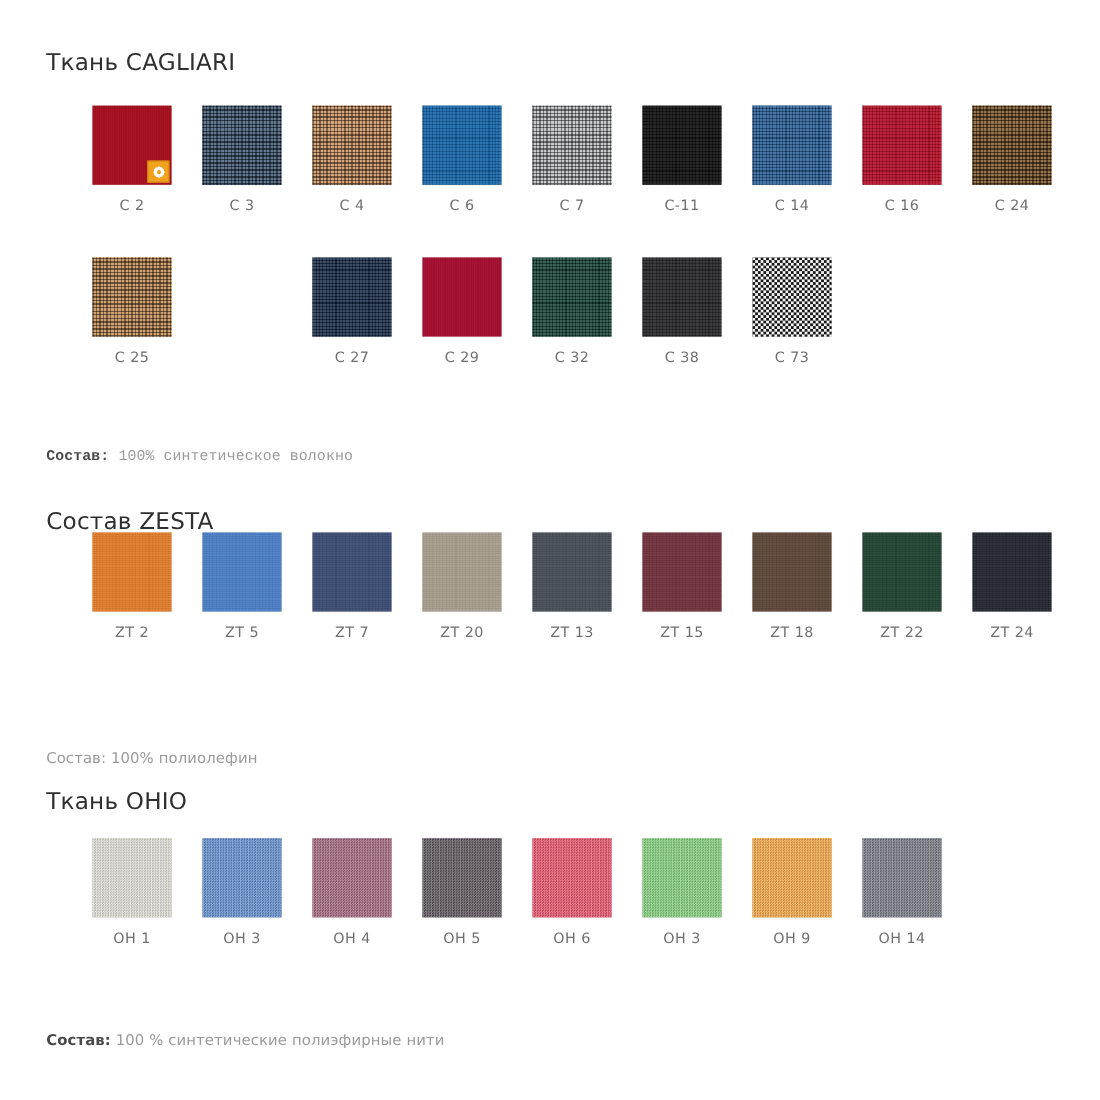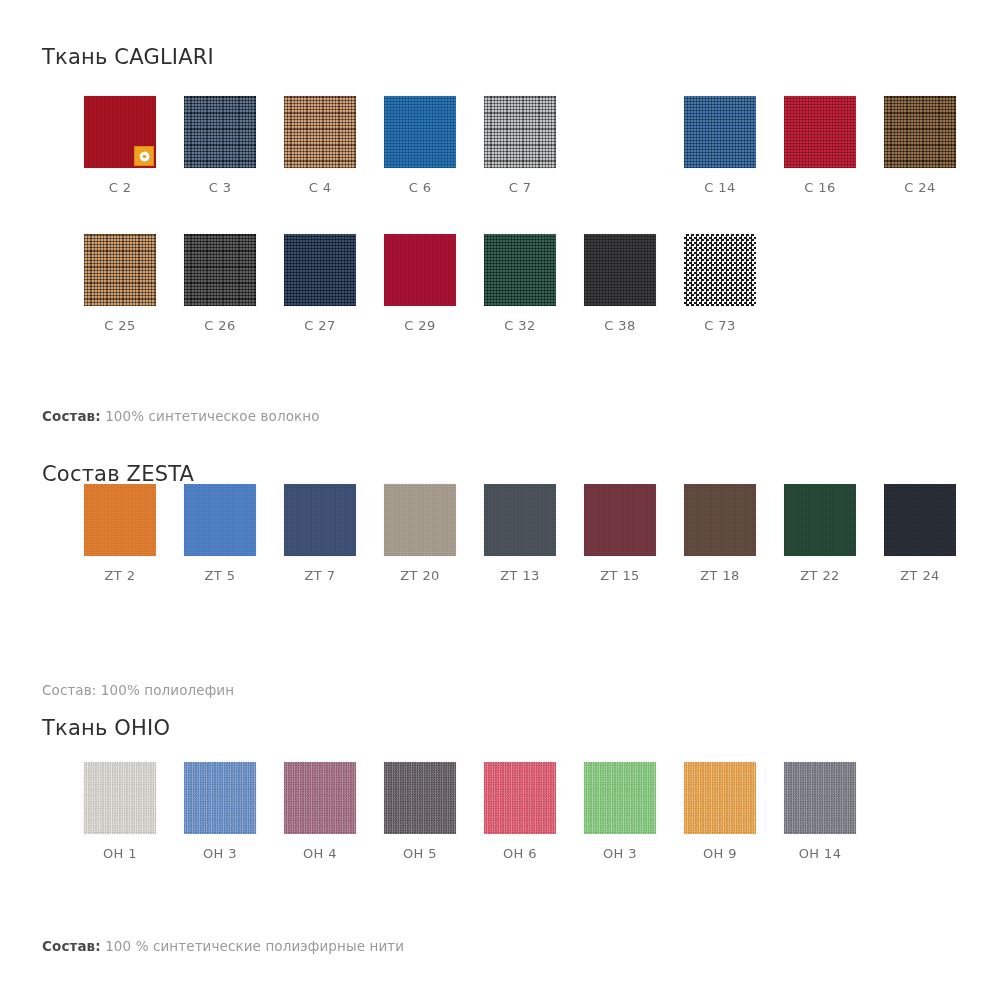--- a/index.html
+++ b/index.html
@@ -170,43 +170,43 @@
         <div class="swatch-label">C 4</div>
       </div>
       <div class="swatch-cell" style="left: 370px;">
         <div class="swatch-chip tex-weave-fine" style="background-color: rgb(17, 98, 168);"></div>
         <div class="swatch-label">C 6</div>
       </div>
       <div class="swatch-cell" style="left: 470px;">
         <div class="swatch-chip tex-weave-strong" style="background-color: rgb(185, 188, 189);"></div>
         <div class="swatch-label">C 7</div>
       </div>
+      <div class="swatch-cell" style="left: 570px;">
+        <div class="swatch-chip tex-weave-fine" style="background-color: rgb(12, 12, 12);"></div>
+        <div class="swatch-label">C-11</div>
+      </div>
       <div class="swatch-cell" style="left: 670px;">
         <div class="swatch-chip tex-weave-med" style="background-color: rgb(28, 85, 145);"></div>
         <div class="swatch-label">C 14</div>
       </div>
       <div class="swatch-cell" style="left: 770px;">
         <div class="swatch-chip tex-weave-fine" style="background-color: rgb(178, 10, 34);"></div>
         <div class="swatch-label">C 16</div>
       </div>
       <div class="swatch-cell" style="left: 870px;">
         <div class="swatch-chip tex-weave-strong" style="background-color: rgb(123, 83, 34);"></div>
         <div class="swatch-label">C 24</div>
       </div>
     </div>
 
   <div class="swatch-row" id="row-cagliari-2" style="top:234px;">
       <div class="swatch-cell" style="left: 70px;">
         <div class="swatch-chip tex-weave-strong" style="background-color: rgb(196, 139, 81);"></div>
         <div class="swatch-label">C 25</div>
       </div>
-      <div class="swatch-cell" style="left: 170px;">
-        <div class="swatch-chip tex-weave-strong" style="background-color: rgb(58, 58, 60);"></div>
-        <div class="swatch-label">C 26</div>
-      </div>
       <div class="swatch-cell" style="left: 270px;">
         <div class="swatch-chip tex-weave-med" style="background-color: rgb(14, 33, 64);"></div>
         <div class="swatch-label">C 27</div>
       </div>
       <div class="swatch-cell" style="left: 370px;">
         <div class="swatch-chip tex-solid" style="background-color: rgb(163, 15, 48);"></div>
         <div class="swatch-label">C 29</div>
       </div>
       <div class="swatch-cell" style="left: 470px;">
         <div class="swatch-chip tex-weave-med" style="background-color: rgb(11, 58, 44);"></div>
@@ -215,21 +215,21 @@
       <div class="swatch-cell" style="left: 570px;">
         <div class="swatch-chip tex-weave-fine" style="background-color: rgb(35, 35, 37);"></div>
         <div class="swatch-label">C 38</div>
       </div>
       <div class="swatch-cell" style="left: 670px;">
         <div class="swatch-chip tex-check" style="background-color: rgb(154, 154, 154);"></div>
         <div class="swatch-label">C 73</div>
       </div>
     </div>
 
-  <div class="composition" style="top:408px;">
+  <div class="composition" style="top:408px;font-family:Liberation Mono, monospace;">
     <span class="comp-label">Состав:</span>
     <span class="comp-value">100% синтетическое волокно</span>
   </div>
 
   <div class="section-title" style="top:462px;">Состав ZESTA</div>
 
   <div class="swatch-row" id="row-zesta-1" style="top:484px;">
       <div class="swatch-cell" style="left: 70px;">
         <div class="swatch-chip tex-flat" style="background-color: rgb(224, 123, 42);"></div>
         <div class="swatch-label">ZT 2</div>

